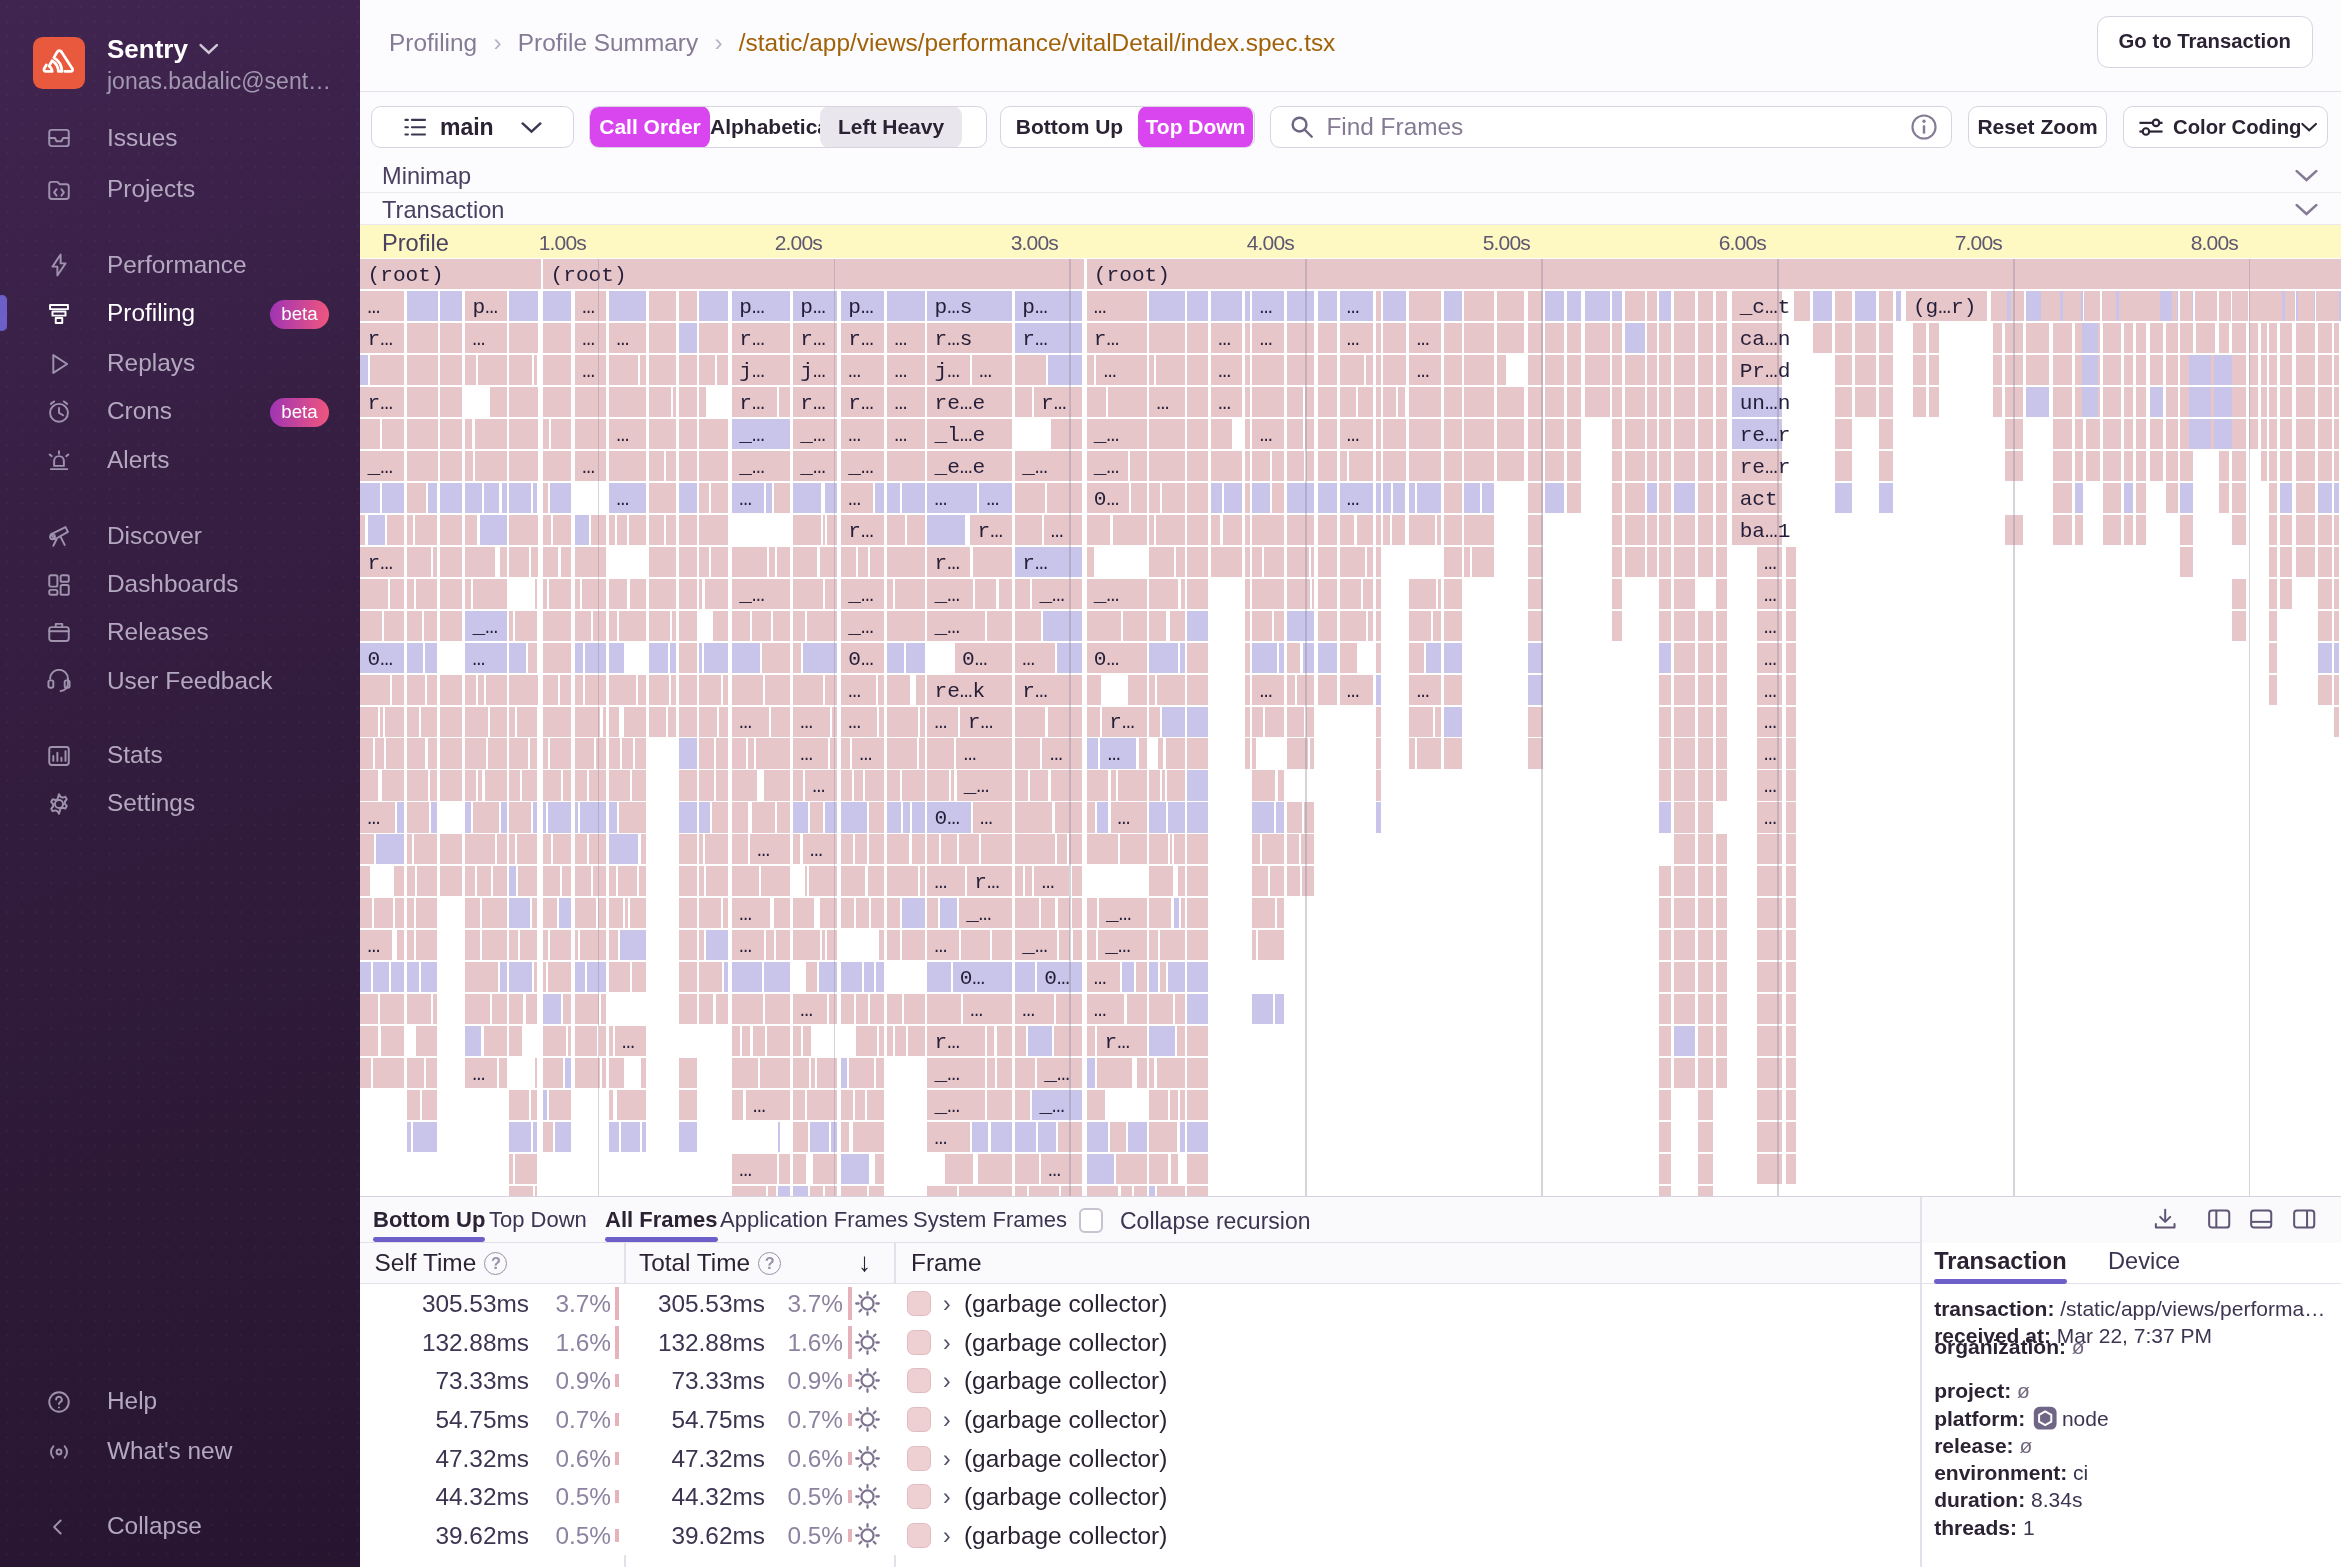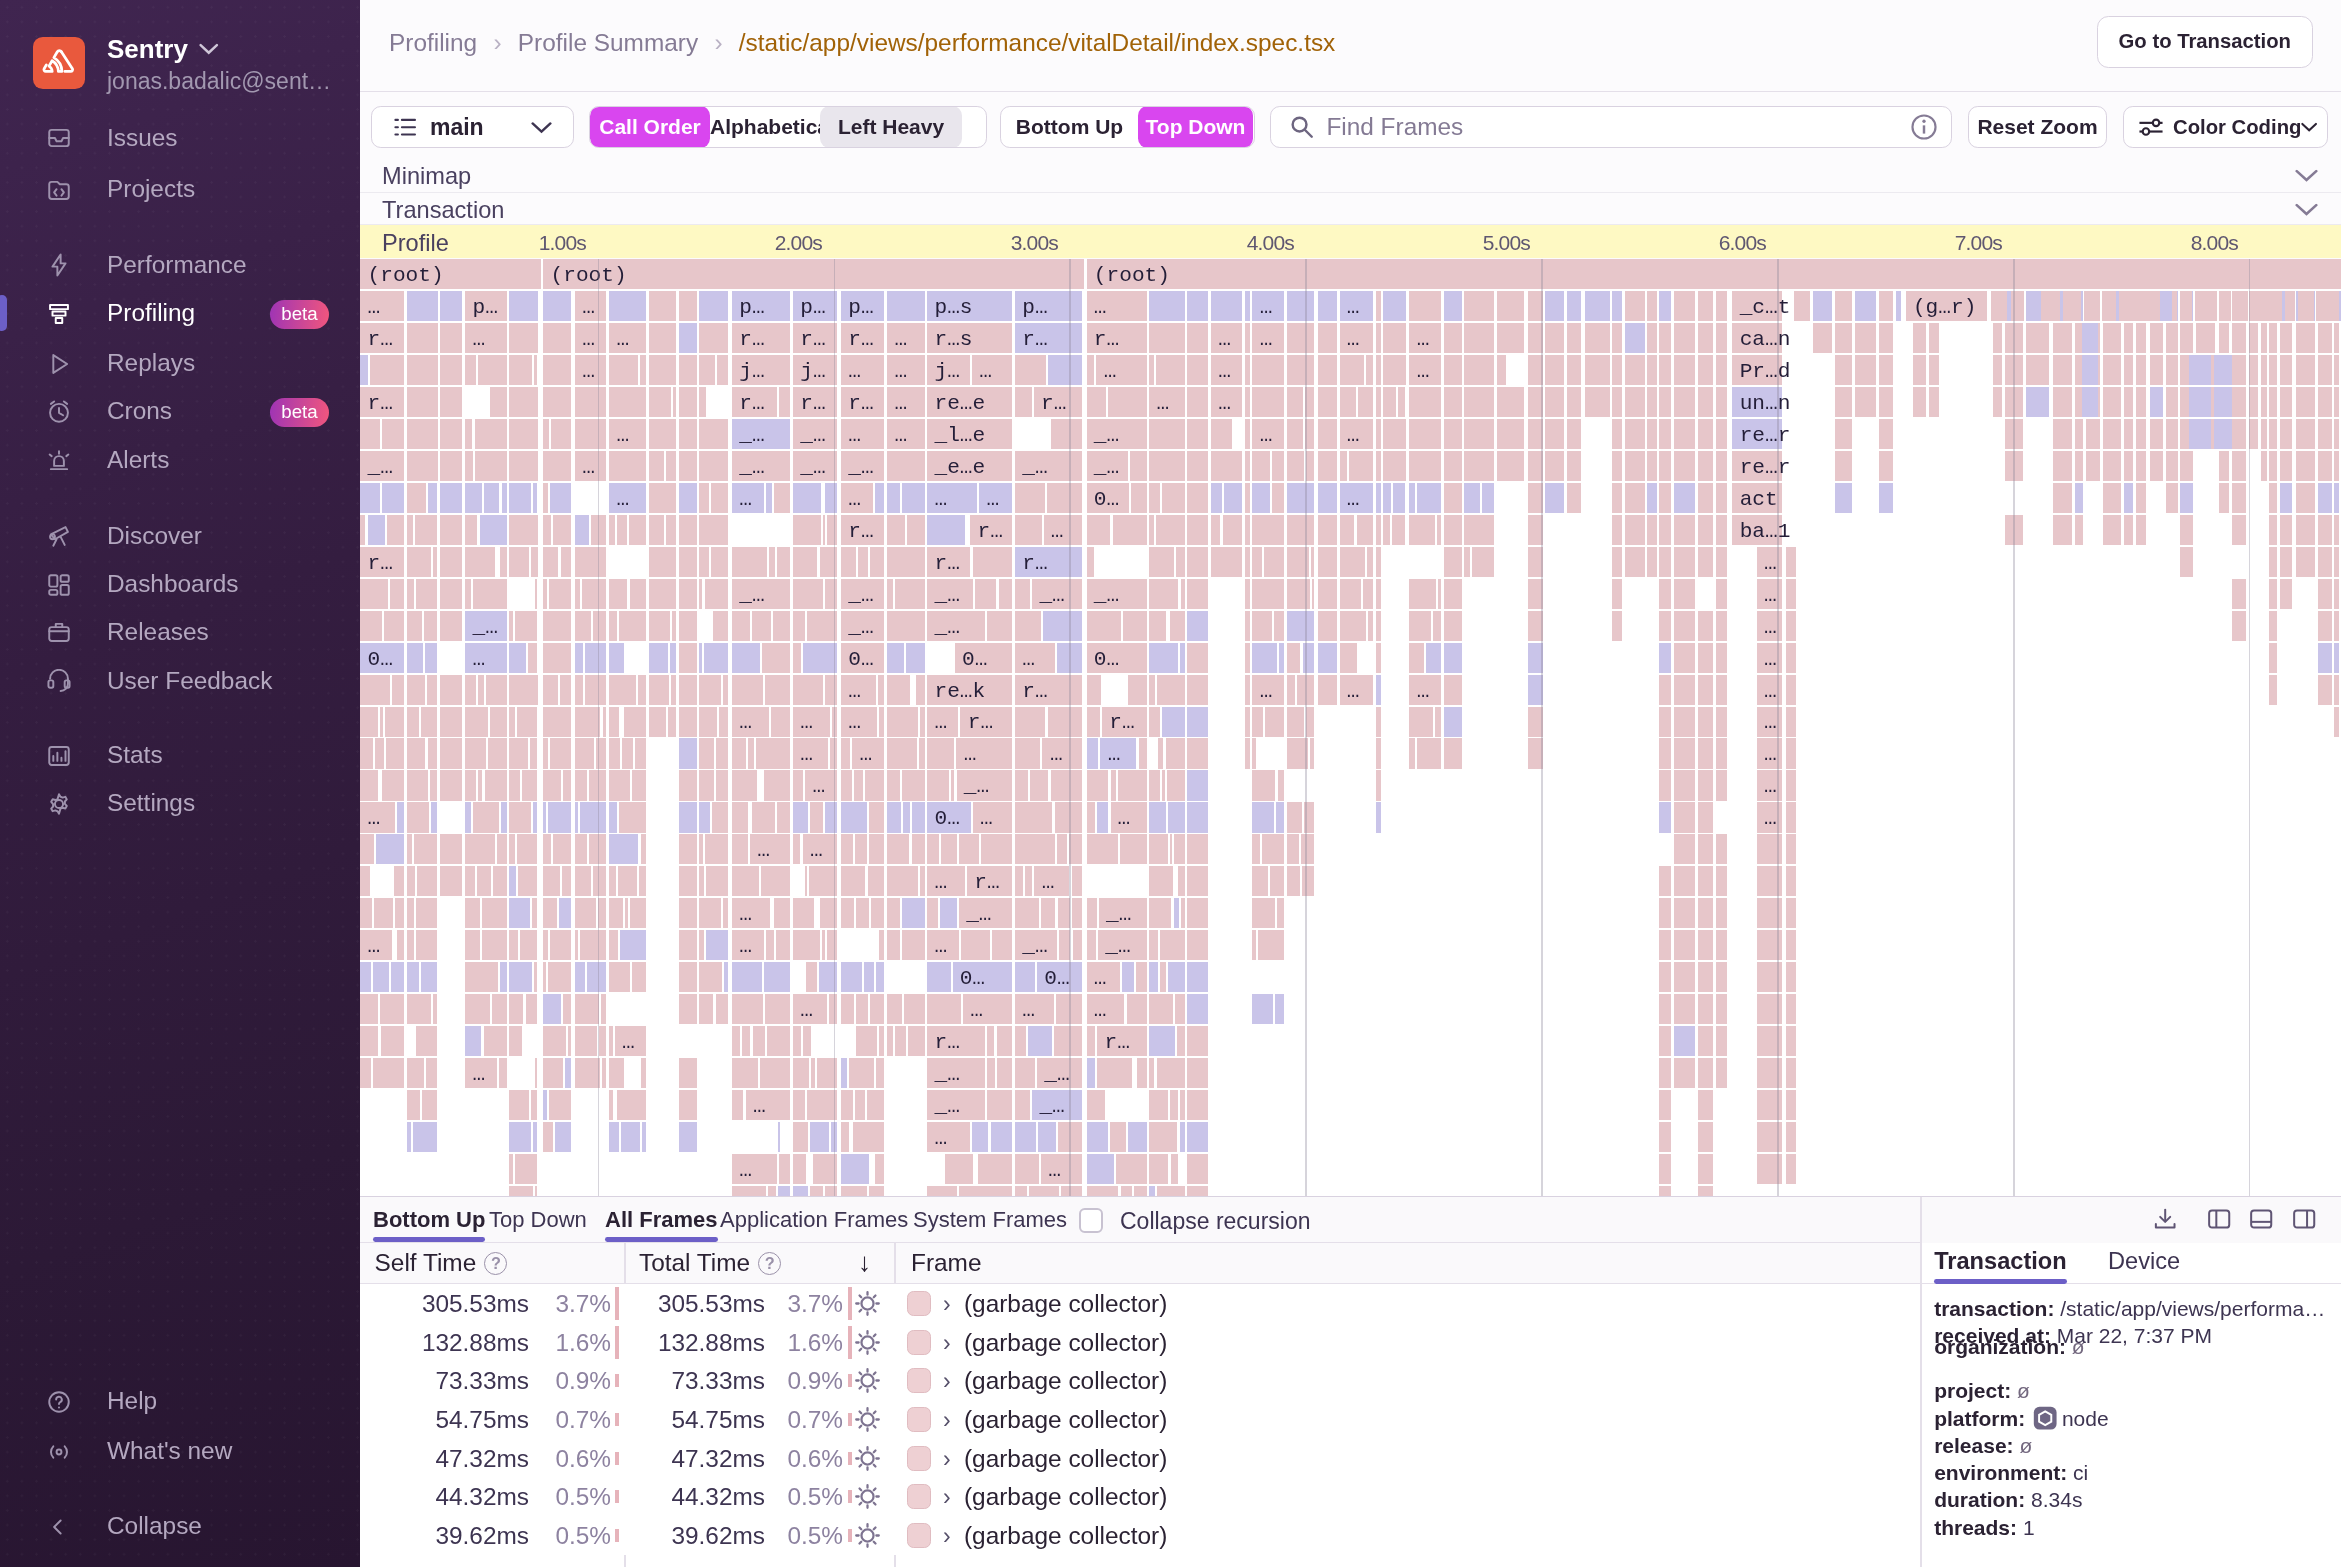--- a/index.html
+++ b/index.html
@@ -92,21 +92,21 @@
       <span class="crumb">Profiling</span>
           <span class="crumbsep">›</span>
       <span class="crumb">Profile Summary</span>
           <span class="crumbsep">›</span>
       <span class="crumb last">/static/app/views/performance/vitalDetail/index.spec.tsx</span>
     </div>
     <div id="gototxn">Go to Transaction</div>
   </div>
 
   <div id="toolbar">
-    <div class="btn" style="left:10.6px; width:203px; padding:0 21px;text-align:center;">
+    <div class="btn" style="left:10.6px; width:203px; padding:0 31px;text-align:center;">
       <svg width="24.4" height="24.4" viewBox="0 0 30 30" style="margin-right:13px;">
         <g stroke="#3d3451" stroke-width="2.6" stroke-linecap="round">
           <line x1="3" y1="6" x2="6" y2="6"></line>
               <line x1="11" y1="6" x2="27" y2="6"></line>
           <line x1="3" y1="15" x2="6" y2="15"></line>
               <line x1="11" y1="15" x2="27" y2="15"></line>
           <line x1="3" y1="24" x2="6" y2="24"></line>
               <line x1="11" y1="24" x2="27" y2="24"></line>
         </g>
       </svg>

